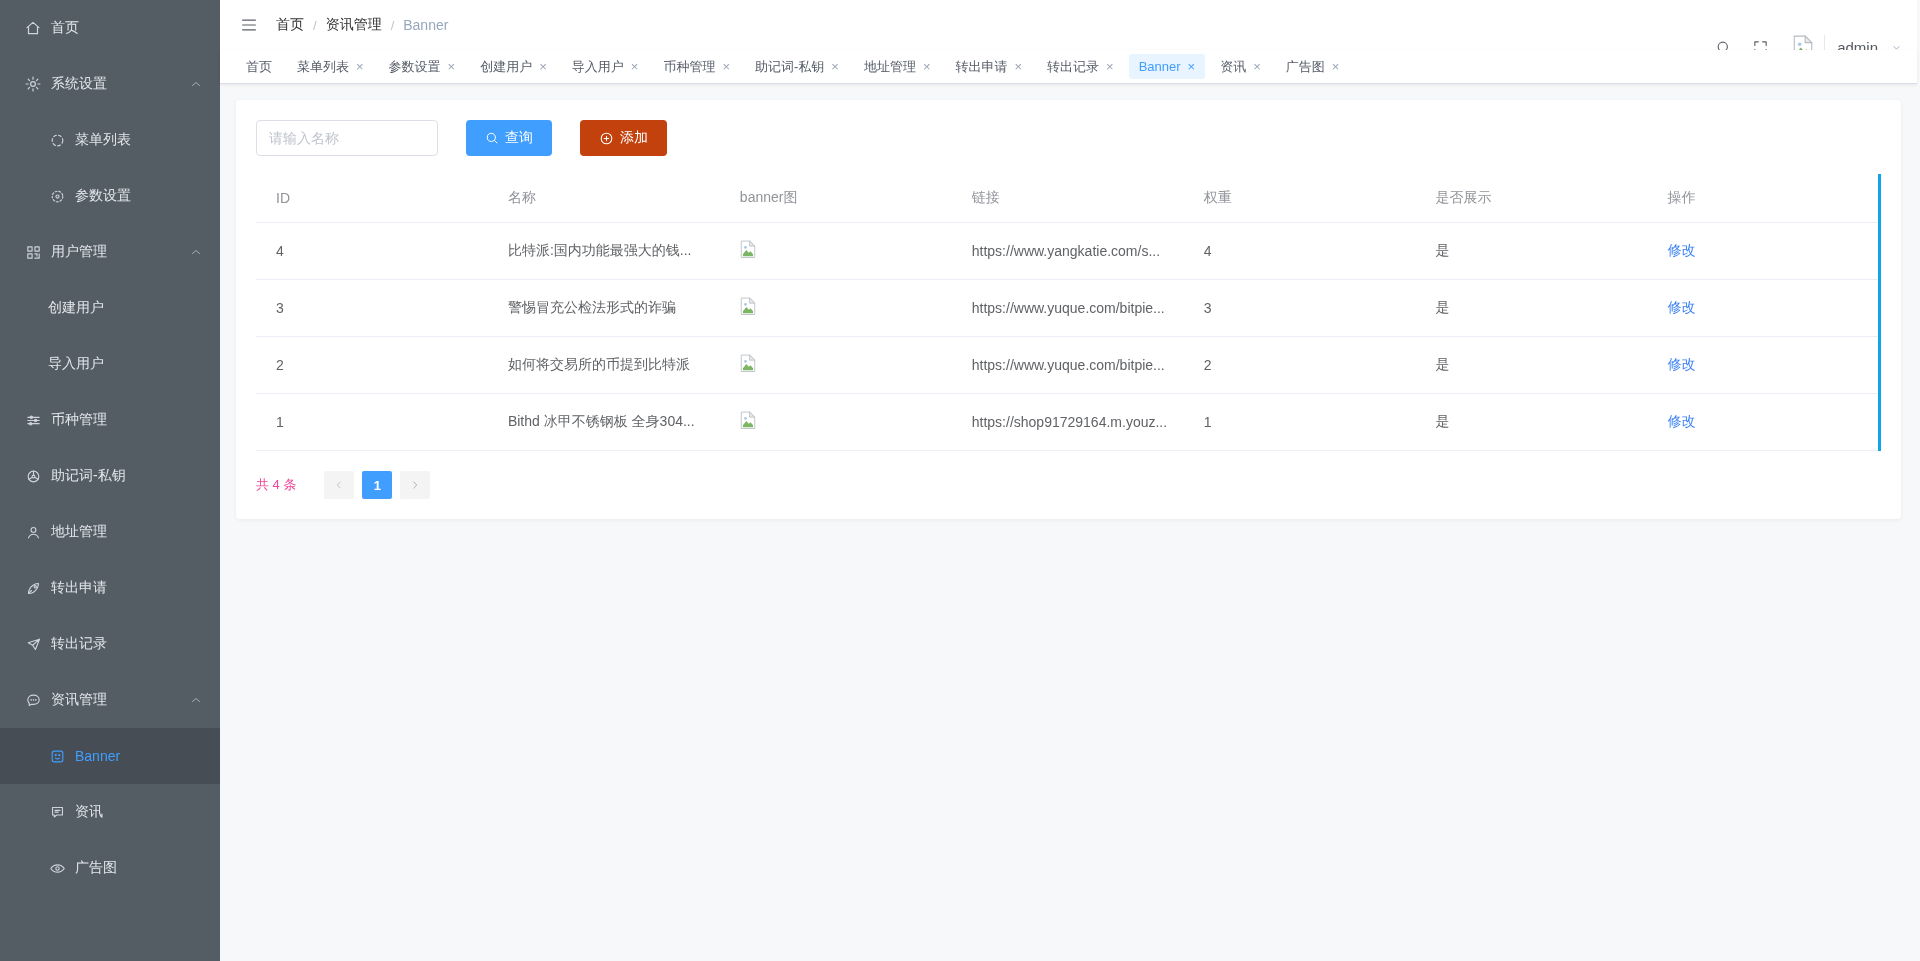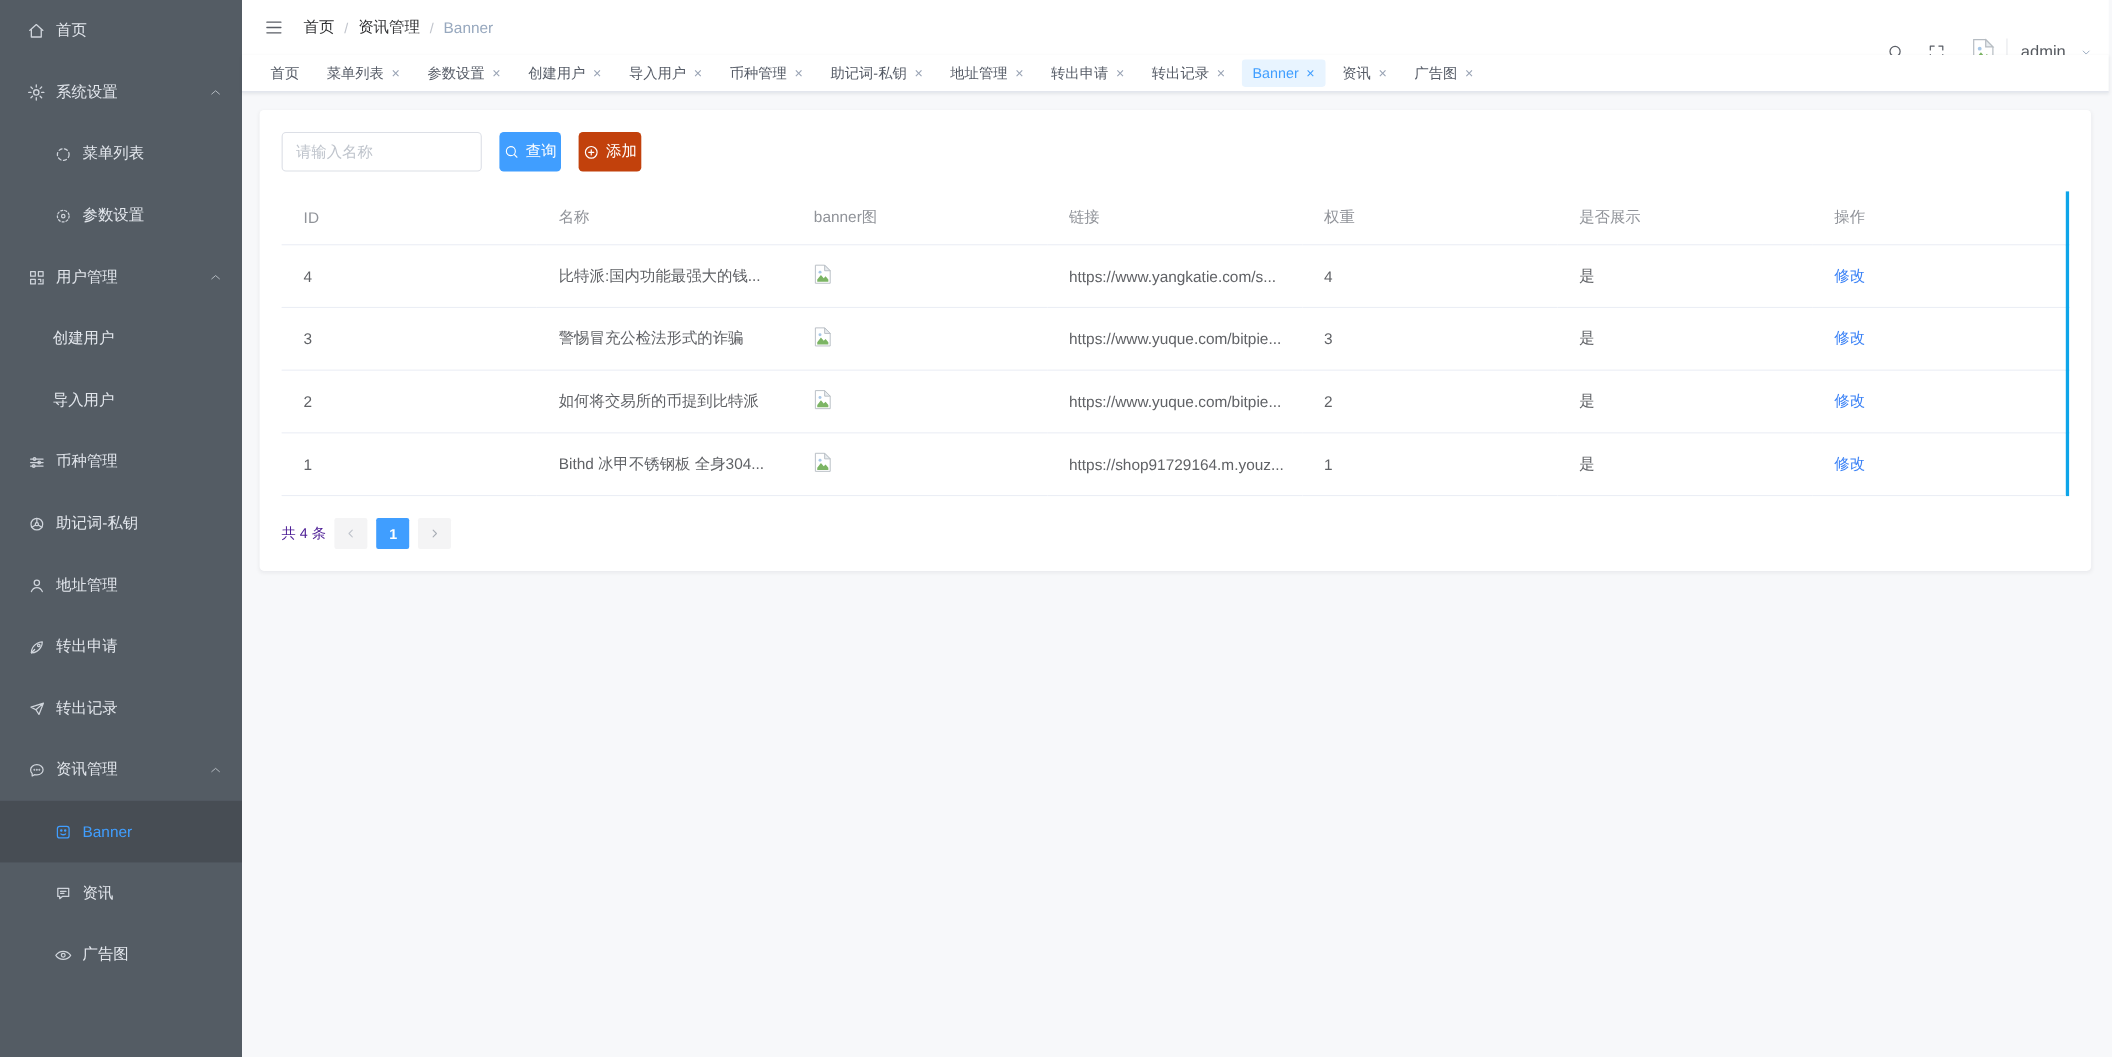--- a/index.html
+++ b/index.html
@@ -39,41 +39,41 @@
               padding:0 16px; gap:5px; flex-shrink:0; }
   .tag { display:flex; align-items:center; gap:7px; font-size:13px; color:#555b66;
          padding:5px 10px; border-radius:3px; cursor:pointer; white-space:nowrap; }
   .tag .x { font-size:13px; color:#9aa4b5; line-height:1; cursor:pointer; }
   .tag.active { background:#e8f4ff; color:#409eff; }
   .tag.active .x { color:#409eff; }
 
   .content { flex:1; padding:16px; overflow:hidden; }
   .card { background:#fff; border-radius:4px; padding:20px; box-shadow:0 1px 4px rgba(0,21,41,.06); }
 
-  .toolbar { display:flex; align-items:flex-start; gap:16px; margin-bottom:18px; }
+  .toolbar { display:flex; align-items:flex-start; gap:28px; margin-bottom:18px; }
   .search-input { width:182px; height:36px; border:1px solid #dcdfe6; border-radius:4px;
                   padding:0 12px; font-size:14px; color:#606266; outline:none;
                   font-family:"Liberation Sans","DejaVu Sans",sans-serif; }
   .search-input::placeholder { color:#bfc4cc; }
   .btn { height:36px; border:none; border-radius:4px; color:#fff; font-size:14px;
-         display:inline-flex; align-items:center; gap:6px; padding:0 4px; cursor:pointer;
+         display:inline-flex; align-items:center; gap:6px; padding:0 19px; cursor:pointer;
          font-family:"Liberation Sans","DejaVu Sans",sans-serif; }
   .btn-primary { background:#409eff; }
   .btn-success { background:#c2410c; }
   .btn svg { stroke:#fff; fill:none; stroke-width:1.7; stroke-linecap:round; }
 
   table.data-table { width:100%; border-collapse:collapse; table-layout:fixed; border-right:3px solid #0ea5e9; }
   .data-table th { text-align:left; font-weight:400; color:#909399; font-size:14px;
                    padding:15px 10px 15px 20px; border-bottom:1px solid #ebeef5; }
   .data-table td { color:#606266; font-size:14px; padding:17px 10px 17px 20px;
                    border-bottom:1px solid #ebeef5; white-space:nowrap; overflow:hidden; }
   .edit-link { color:#3b82f6; text-decoration:none; cursor:pointer; }
 
   .pagination { display:flex; align-items:center; margin-top:20px; gap:8px; }
-  .pg-total { font-size:13px; color:#4c1d95; margin-right:0; }
+  .pg-total { font-size:13px; color:#ec4899; margin-right:20px; }
   .pg-btn { min-width:30px; height:28px; border-radius:2px; background:#f4f4f5; color:#c0c4cc;
             display:flex; align-items:center; justify-content:center; cursor:pointer; }
   .pg-btn.next { color:#a8adb5; }
   .pg-btn.page { background:#409eff; color:#fff; font-size:13px; font-weight:700; }
   .pg-btn svg { stroke:currentColor; fill:none; stroke-width:2; stroke-linecap:round; stroke-linejoin:round; }
 </style>
 </head>
 <body>
 
 <div class="app">

